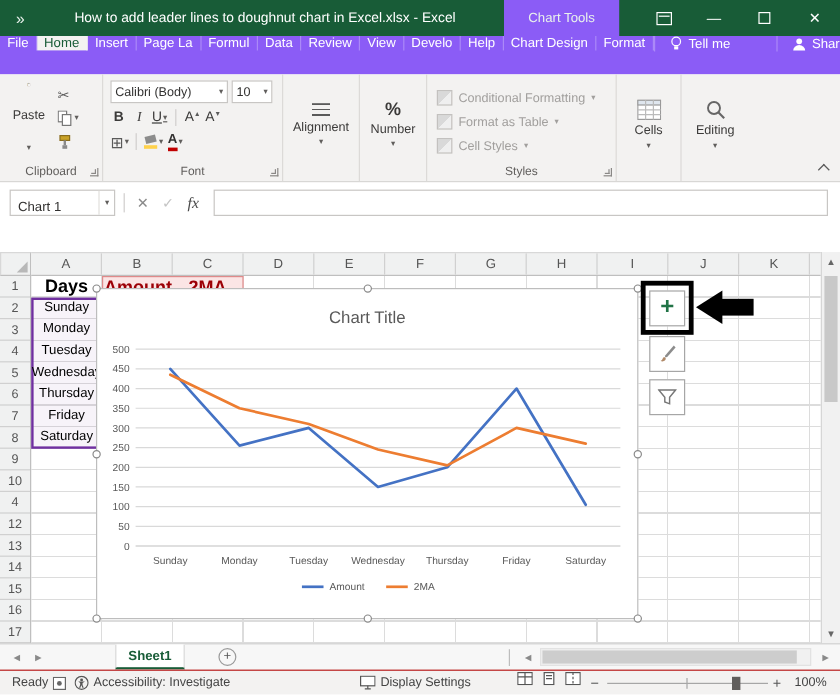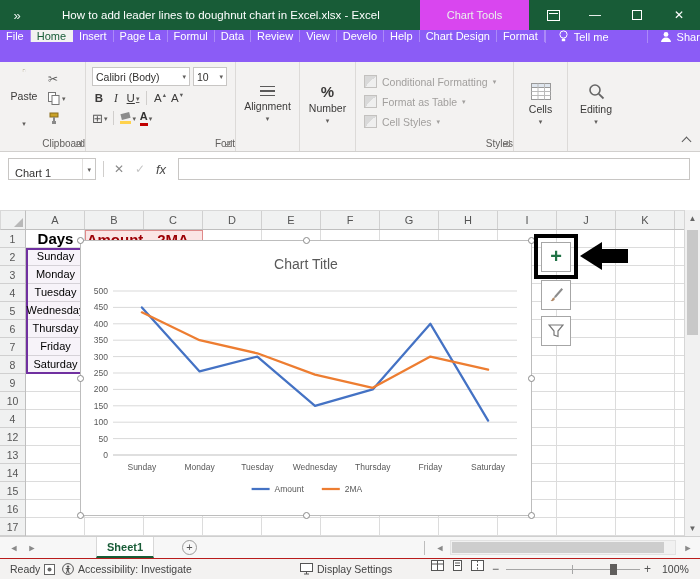--- a/index.html
+++ b/index.html
@@ -4,38 +4,38 @@
 <style>
   *{margin:0;padding:0;box-sizing:border-box}
   html,body{width:700px;height:579px;overflow:hidden}
   body{font-family:"Liberation Sans","DejaVu Sans",sans-serif;background:#fff}
   #app{position:relative;width:700px;height:579px;background:#fff;overflow:hidden}
 
   
   .titlebar{position:absolute;left:0;top:0;width:700px;height:30px;background:#185c37;color:#fff;display:flex;align-items:center}
   .qat{width:34px;text-align:center;font-size:13px;color:#e8f1ec}
   .wtitle{font-size:11.5px;margin-left:28px;white-space:nowrap;color:#fff}
-  .ctx{position:absolute;left:420px;top:0;height:30px;width:109px;background:#d946ef;display:flex;align-items:center;justify-content:center;font-size:11px;color:#e9f2ec}
+  .ctx{position:absolute;left:420px;top:0;height:30px;width:96px;background:#8b5cf6;display:flex;align-items:center;justify-content:center;font-size:11px;color:#e9f2ec}
   .wcontrols{position:absolute;right:0;top:0;height:30px;display:flex}
   .wbtn{width:42px;height:30px;display:flex;align-items:center;justify-content:center;color:#fff;font-size:12px}
   .ropt{width:13px;height:11px;border:1px solid #fff;position:relative}
   .ropt:after{content:"";position:absolute;left:1px;right:1px;top:2px;height:1px;background:#fff}
   .maxbox{width:10px;height:10px;border:1px solid #fff}
 
   
   .tabsrow{position:absolute;top:30px;left:0;width:700px;height:32px;background:#8b5cf6;display:flex;align-items:flex-start;color:#fff}
   .rtab{padding:0 6px;font-size:11px;display:flex;align-items:center;border-right:1px solid rgba(255,255,255,.28);white-space:nowrap;cursor:default}
   .rtab.active{background:#f3f2f1;color:#185c37;border-right:1px solid #f3f2f1}
   .tabs-right{margin-left:auto;display:flex;align-items:stretch}
   .trbtn{display:flex;align-items:center;gap:5px;padding:0 12px;font-size:11px;border-left:1px solid rgba(255,255,255,.28);white-space:nowrap}
 
   
   .ribbon{position:absolute;top:62px;left:0;width:700px;height:90px;background:#f3f2f1;border-bottom:1px solid #d2d0ce;display:flex}
   .rgroup{position:relative;height:100%;border-right:1px solid #dcdad8;padding-top:5px}
-  .glabel{position:absolute;bottom:2px;left:0;right:0;text-align:right;font-size:10px;color:#605e5c}
+  .glabel{position:absolute;bottom:2px;left:0;right:0;text-align:center;font-size:10px;color:#605e5c}
   .launcher{position:absolute;right:3px;bottom:4px;width:7px;height:7px;border-right:1px solid #8a8886;border-bottom:1px solid #8a8886}
   .launcher:after{content:"";position:absolute;right:1px;bottom:1px;width:3px;height:3px;border-right:1px solid #8a8886;border-bottom:1px solid #8a8886}
   .dd{font-size:7px;color:#605e5c;line-height:1}
   .paste-btn{position:absolute;left:7px;top:7px;width:34px;height:58px;display:flex;flex-direction:column;align-items:center;gap:18px}
   .paste-btn .pl{font-size:10.5px;color:#3b3a39}
   .clip-mini{position:absolute;left:48px;top:9px;display:flex;flex-direction:column;gap:5px}
   .mini{height:15px;display:flex;align-items:center;gap:2px;font-size:12px;color:#5a5a5a}
   .frow{display:flex;gap:3px;margin:0 0 4px 6px;align-items:center}
   .combo{height:19px;background:#fff;border:1px solid #c8c6c4;display:flex;align-items:center;justify-content:space-between;padding:0 3px;font-size:10.5px;color:#323130}
   .fbtn{min-width:14px;height:16px;display:flex;align-items:center;justify-content:center;font-size:11.5px;color:#3b3a39;gap:1px}
@@ -320,21 +320,21 @@
   <div class="frbar">
     <div class="namebox">
       <span>Chart 1</span>
       <span class="ddw">
           <span class="dd">▾</span>
         </span>
     </div>
     <span class="fdiv"></span>
     <span class="ficon" style="left:110px;color:#8a8a8a;font-size:12px">✕</span>
     <span class="ficon" style="left:131px;color:#c4c4c4;font-size:12px">✓</span>
-    <span class="ficon" style="left:152px;color:#4a4a4a;font-size:13px;font-family:Liberation Sans, sans-serif;font-style:italic">fx</span>
+    <span class="ficon" style="left:152px;color:#4a4a4a;font-size:13px;font-family:Liberation Serif, serif;font-style:italic">fx</span>
     <input class="finput" value="" style="">
   </div>
 
   <div class="corner">
       <span class="corner-tri"></span>
     </div>
   <div class="colhdrs">
       <div class="colh">A</div>
       <div class="colh">B</div>
       <div class="colh">C</div>

